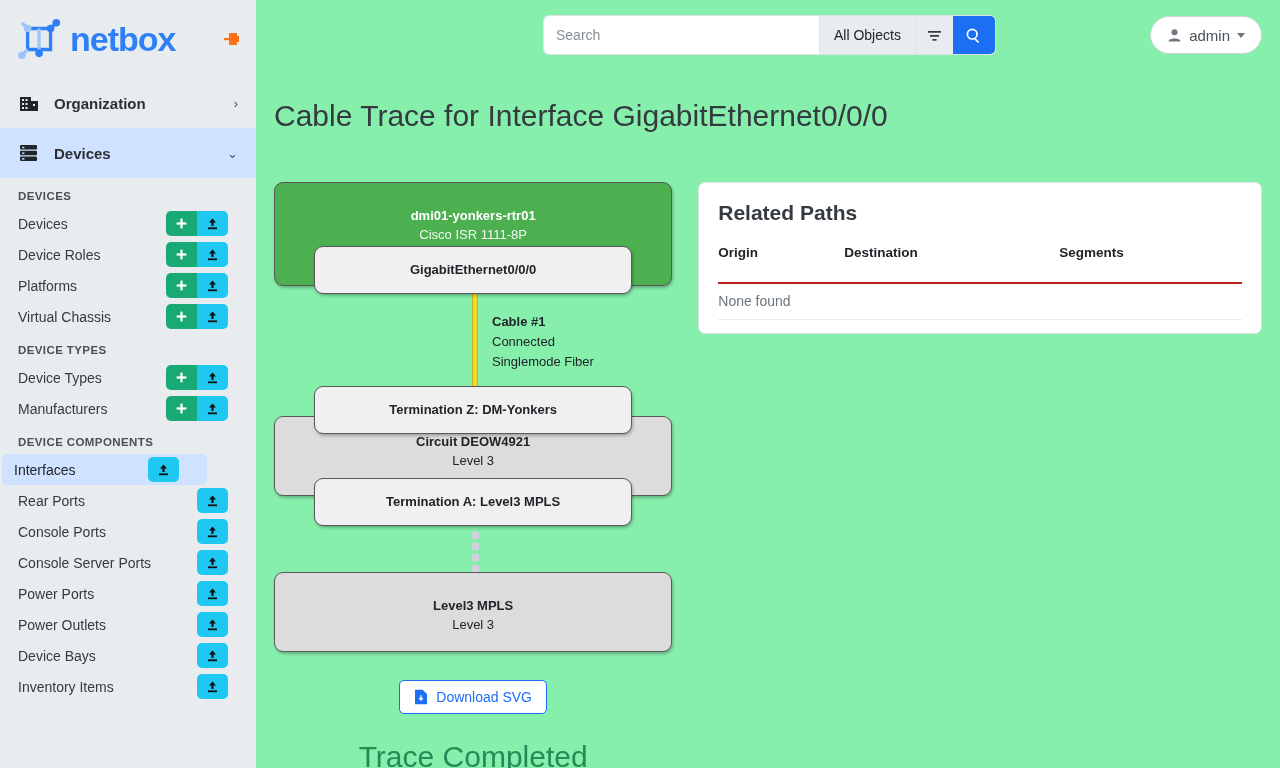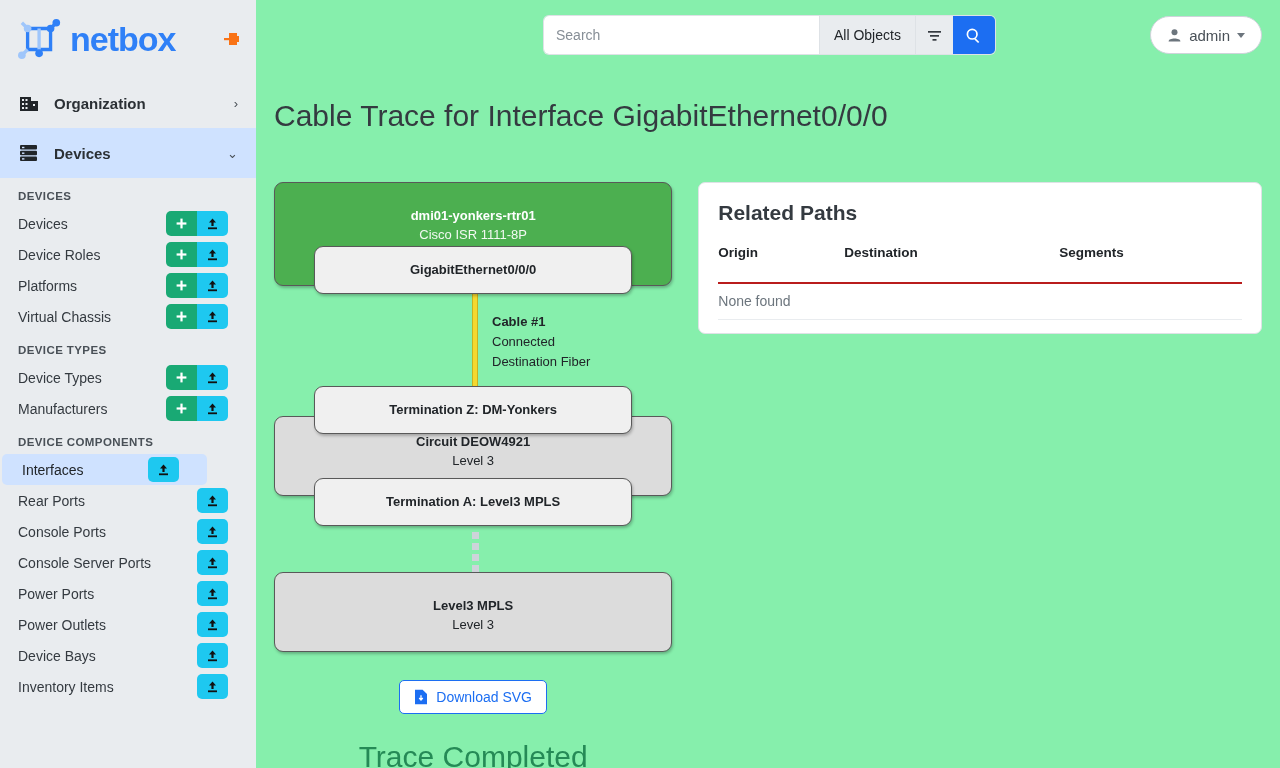--- a/index.html
+++ b/index.html
@@ -52,21 +52,21 @@
   .nav-item {
     display: flex; align-items: center;
     height: 31px; margin: 0 0 0 0;
     padding-left: 18px; padding-right: 8px;
     position: relative;
   }
   .nav-item .nlabel {
     font-size: 14px; color: #343a40; line-height: 1;
     flex: 1 1 auto; white-space: nowrap;
   }
-  .nav-item.selected { background: #cfe2ff; border-radius: 5px; margin-left: 2px; margin-right: 49px; padding-left: 20px; }
+  .nav-item.selected { background: #cfe2ff; border-radius: 5px; margin-left: 2px; margin-right: 49px; padding-left: 12px; }
   .nav-item.selected .nlabel { color: #212529; }
   .btn-stack { position: absolute; right: 28px; top: 3px; display: flex; height: 25px; }
   .mini-btn {
     display: flex; align-items: center; justify-content: center;
     width: 31px; height: 25px; cursor: pointer; color: #fff;
   }
   .mini-btn.add { background: #19a974; border-radius: 5px 0 0 5px; }
   .mini-btn.imp { background: #1ec8f0; border-radius: 0 5px 5px 0; }
   .mini-btn.imp.only { border-radius: 5px; }
   .mini-btn svg { display: block; }
@@ -496,21 +496,21 @@
 
         <div class="node term-node term-gi">
           <span class="n-title">GigabitEthernet0/0/0</span>
         </div>
 
         <div class="cable-seg">
           <div class="cable-line"></div>
           <div class="cable-info">
             <div class="c-title">Cable #1</div>
             <div class="c-line">Connected</div>
-            <div class="c-line">Destination Fiber</div>
+            <div class="c-line">Singlemode Fiber</div>
           </div>
         </div>
 
         <div class="node term-node term-z">
           <span class="n-title">Termination Z: DM-Yonkers</span>
         </div>
 
         <div class="node circuit-node">
           <div class="n-title">Circuit DEOW4921</div>
           <div class="n-sub">Level 3</div>

